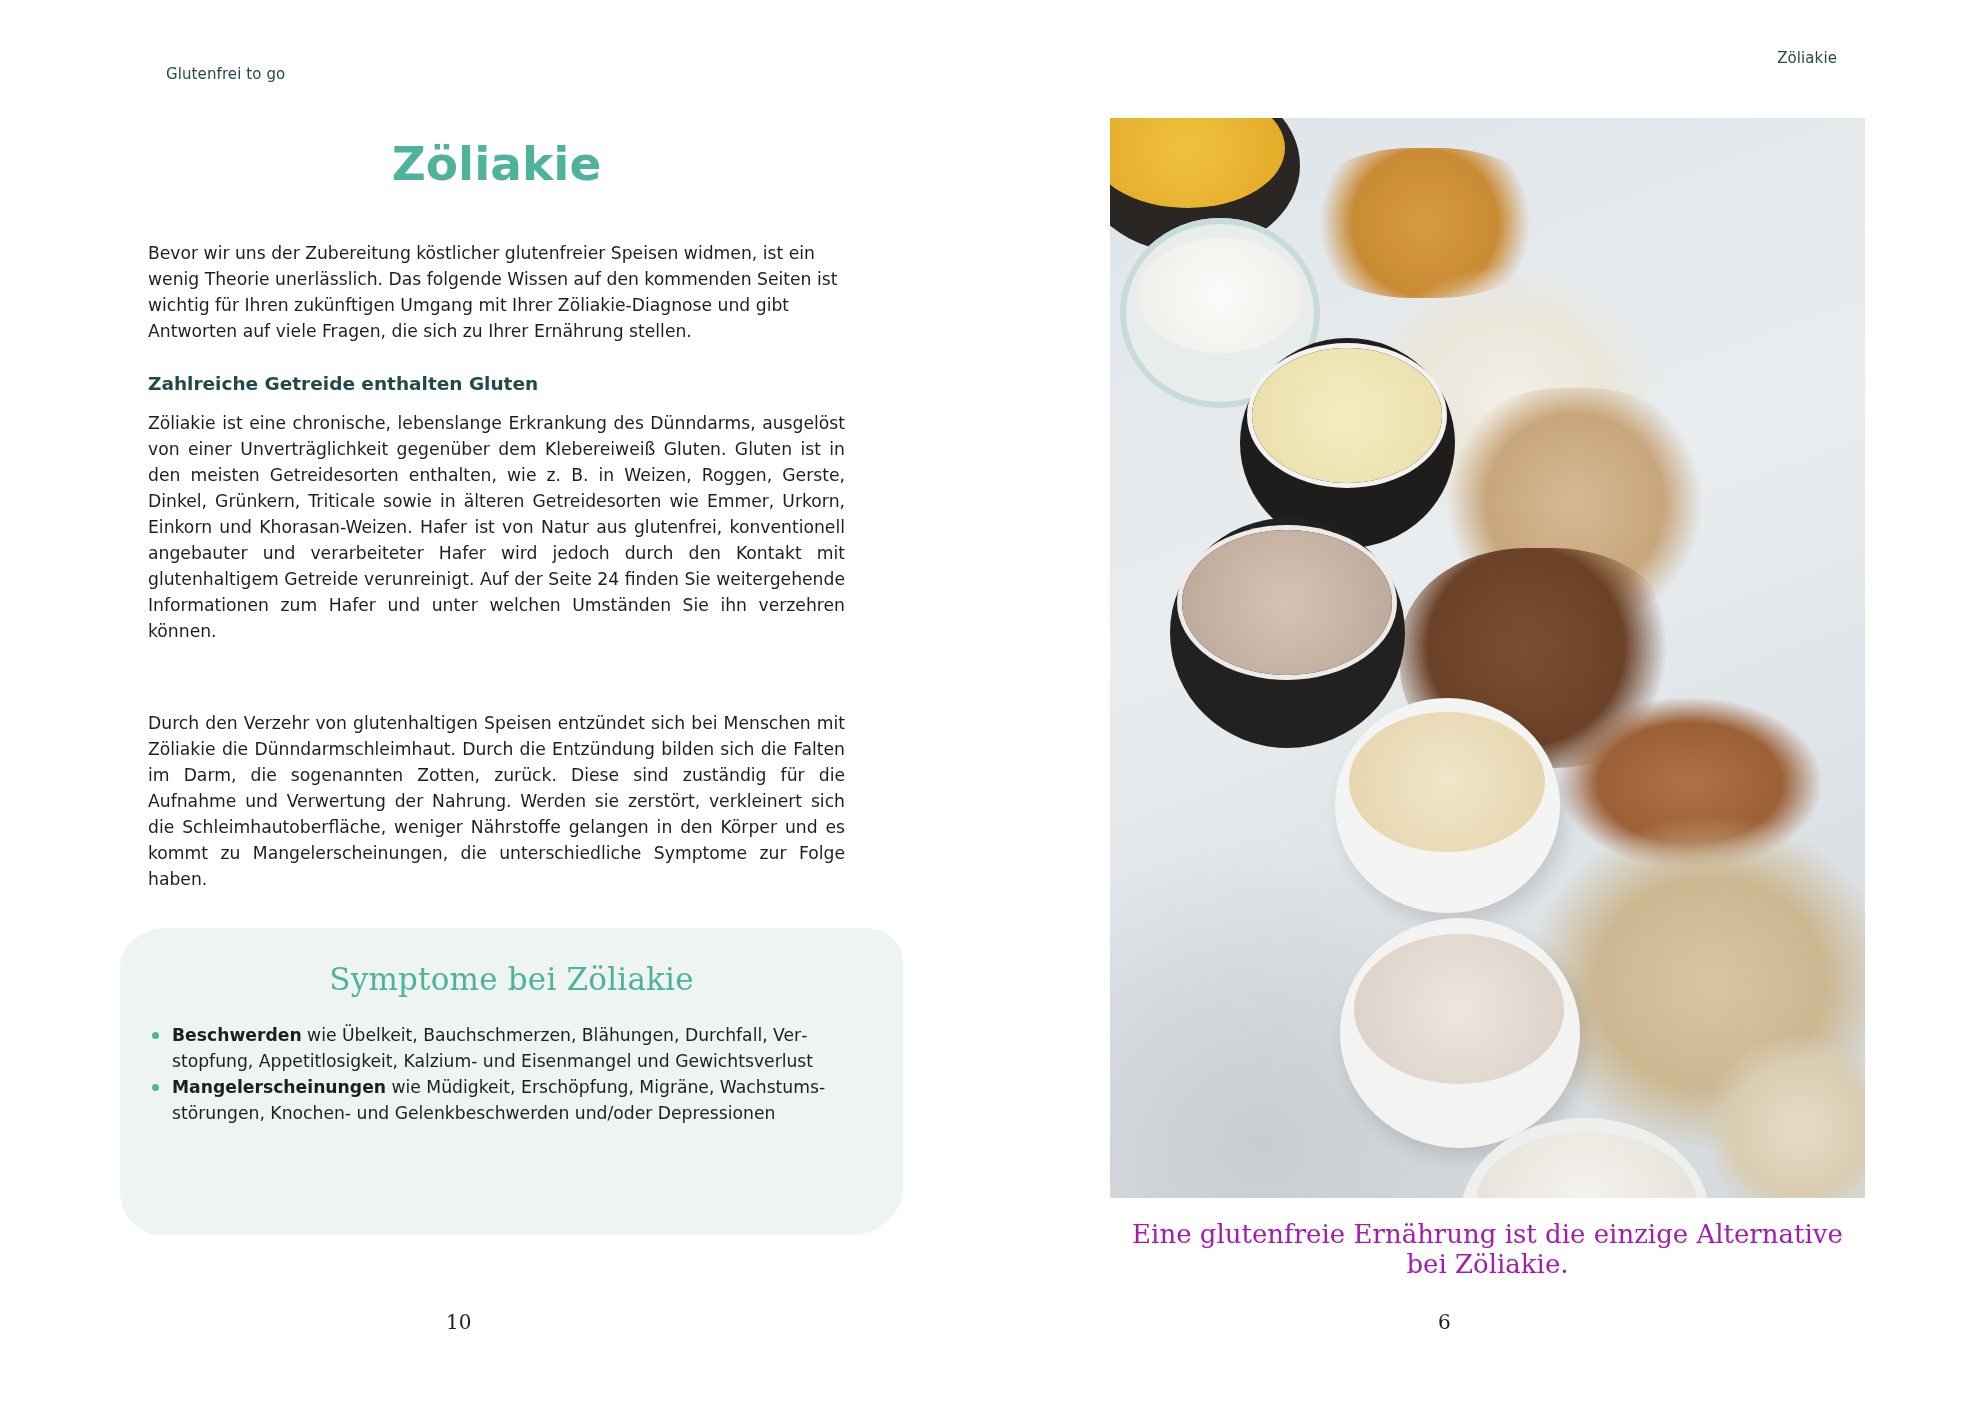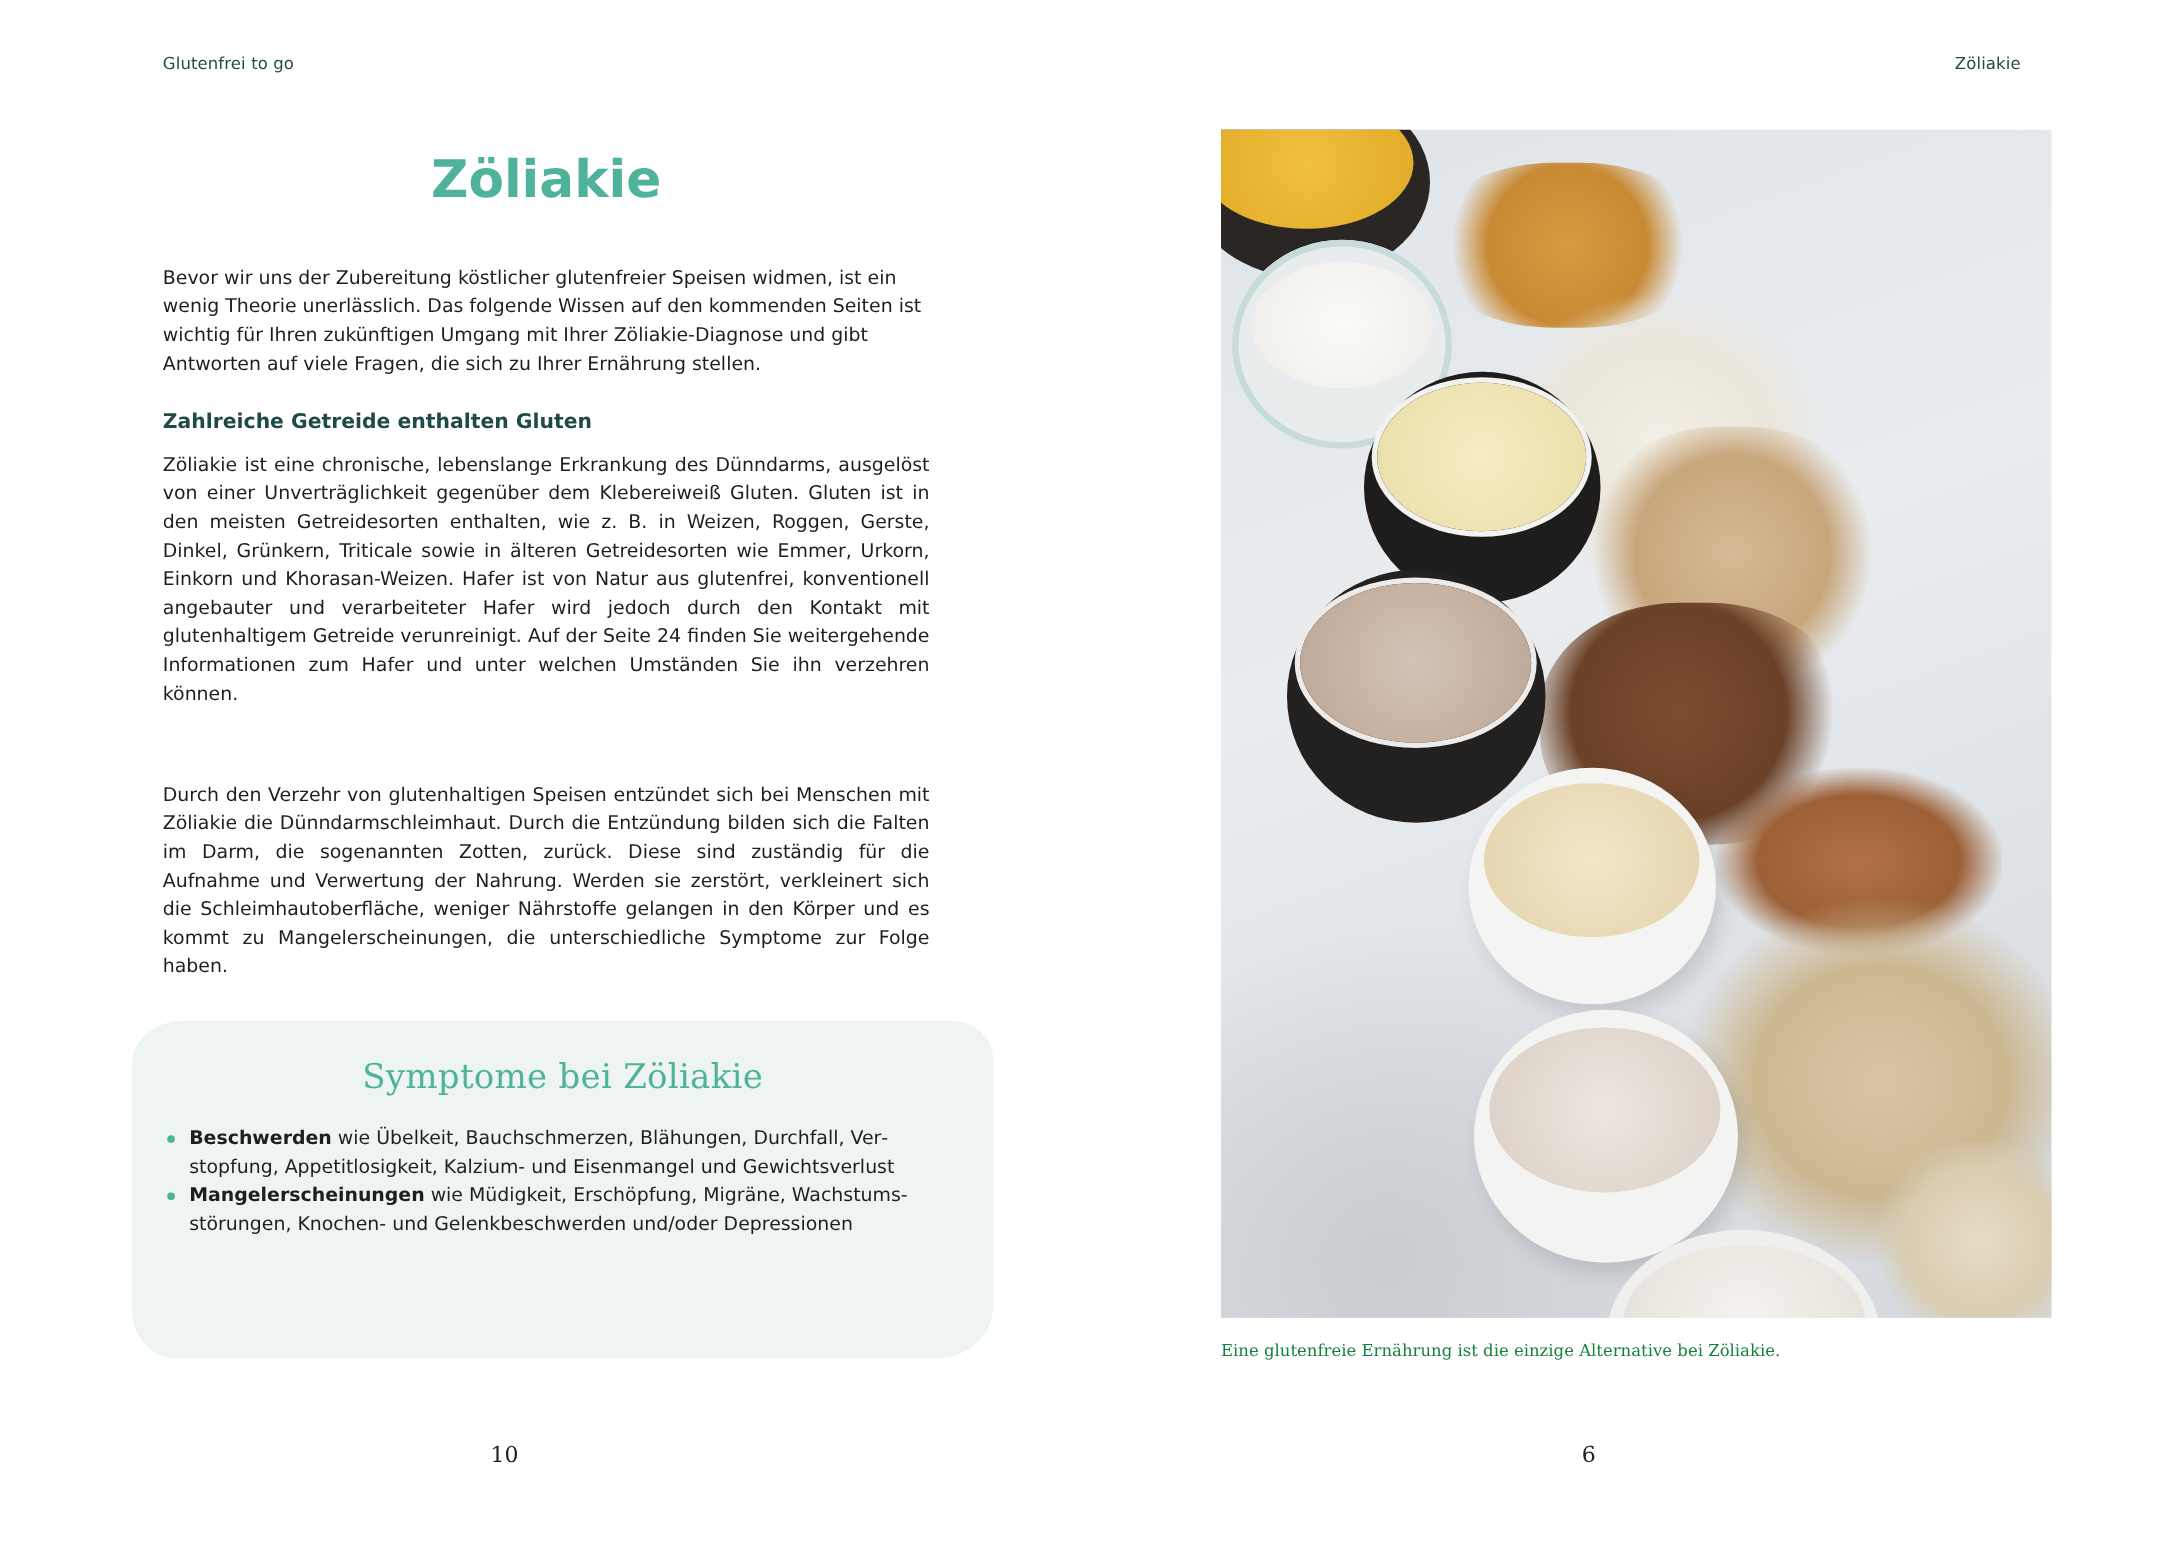--- a/index.html
+++ b/index.html
@@ -8,21 +8,21 @@
 
     .page { position: absolute; top: 0; height: 1417px; }
     .page-left { left: 0; width: 992px; }
     .page-right { left: 992px; width: 992px; }
 
     .running-head {
       position: absolute; top: 49px;
       font-family: "DejaVu Sans", sans-serif;
       font-size: 15px; color: #234a4a; letter-spacing: 0.1px;
     }
-    .running-head.left { left: 148px; }
+    .running-head.left { left: 166px; margin-top: 16px; }
     .running-head.right { right: 147px; }
 
     .title {
       position: absolute; left: 148px; width: 697px; top: 136px;
       text-align: center;
       font-family: "DejaVu Sans", sans-serif; font-weight: bold;
       font-size: 47px; color: #4fb39c; letter-spacing: 0px;
     }
 
     .text-col {
@@ -78,22 +78,22 @@
       overflow: hidden;
       background:
         radial-gradient(ellipse 60% 40% at 20% 95%, #c9cdd1 0%, rgba(201,205,209,0) 70%),
         linear-gradient(160deg, #dfe4e8 0%, #e9edf0 40%, #dde2e6 70%, #d4d9dd 100%);
     }
     .photo .bowl { position: absolute; border-radius: 50%; }
     .photo .bowl .fill { position: absolute; border-radius: 50%; }
     .photo .pile { position: absolute; border-radius: 45%; }
 
     .caption {
-      position: absolute; left: 118px; width: 755px; top: 1219px; text-align: left;
-      font-family: "DejaVu Serif", "Liberation Serif", serif; font-size: 15px; color: #15803d;
+      position: absolute; left: 118px; width: 755px; top: 1219px; text-align: center;
+      font-family: "DejaVu Serif", "Liberation Serif", serif; font-size: 26px; color: #a21caf;
     }
   </style>
 </head>
 <body>
 
 <div class="page page-left">
   <div class="running-head left">Glutenfrei to go</div>
 
   <h1 class="title">Zöliakie</h1>
 

